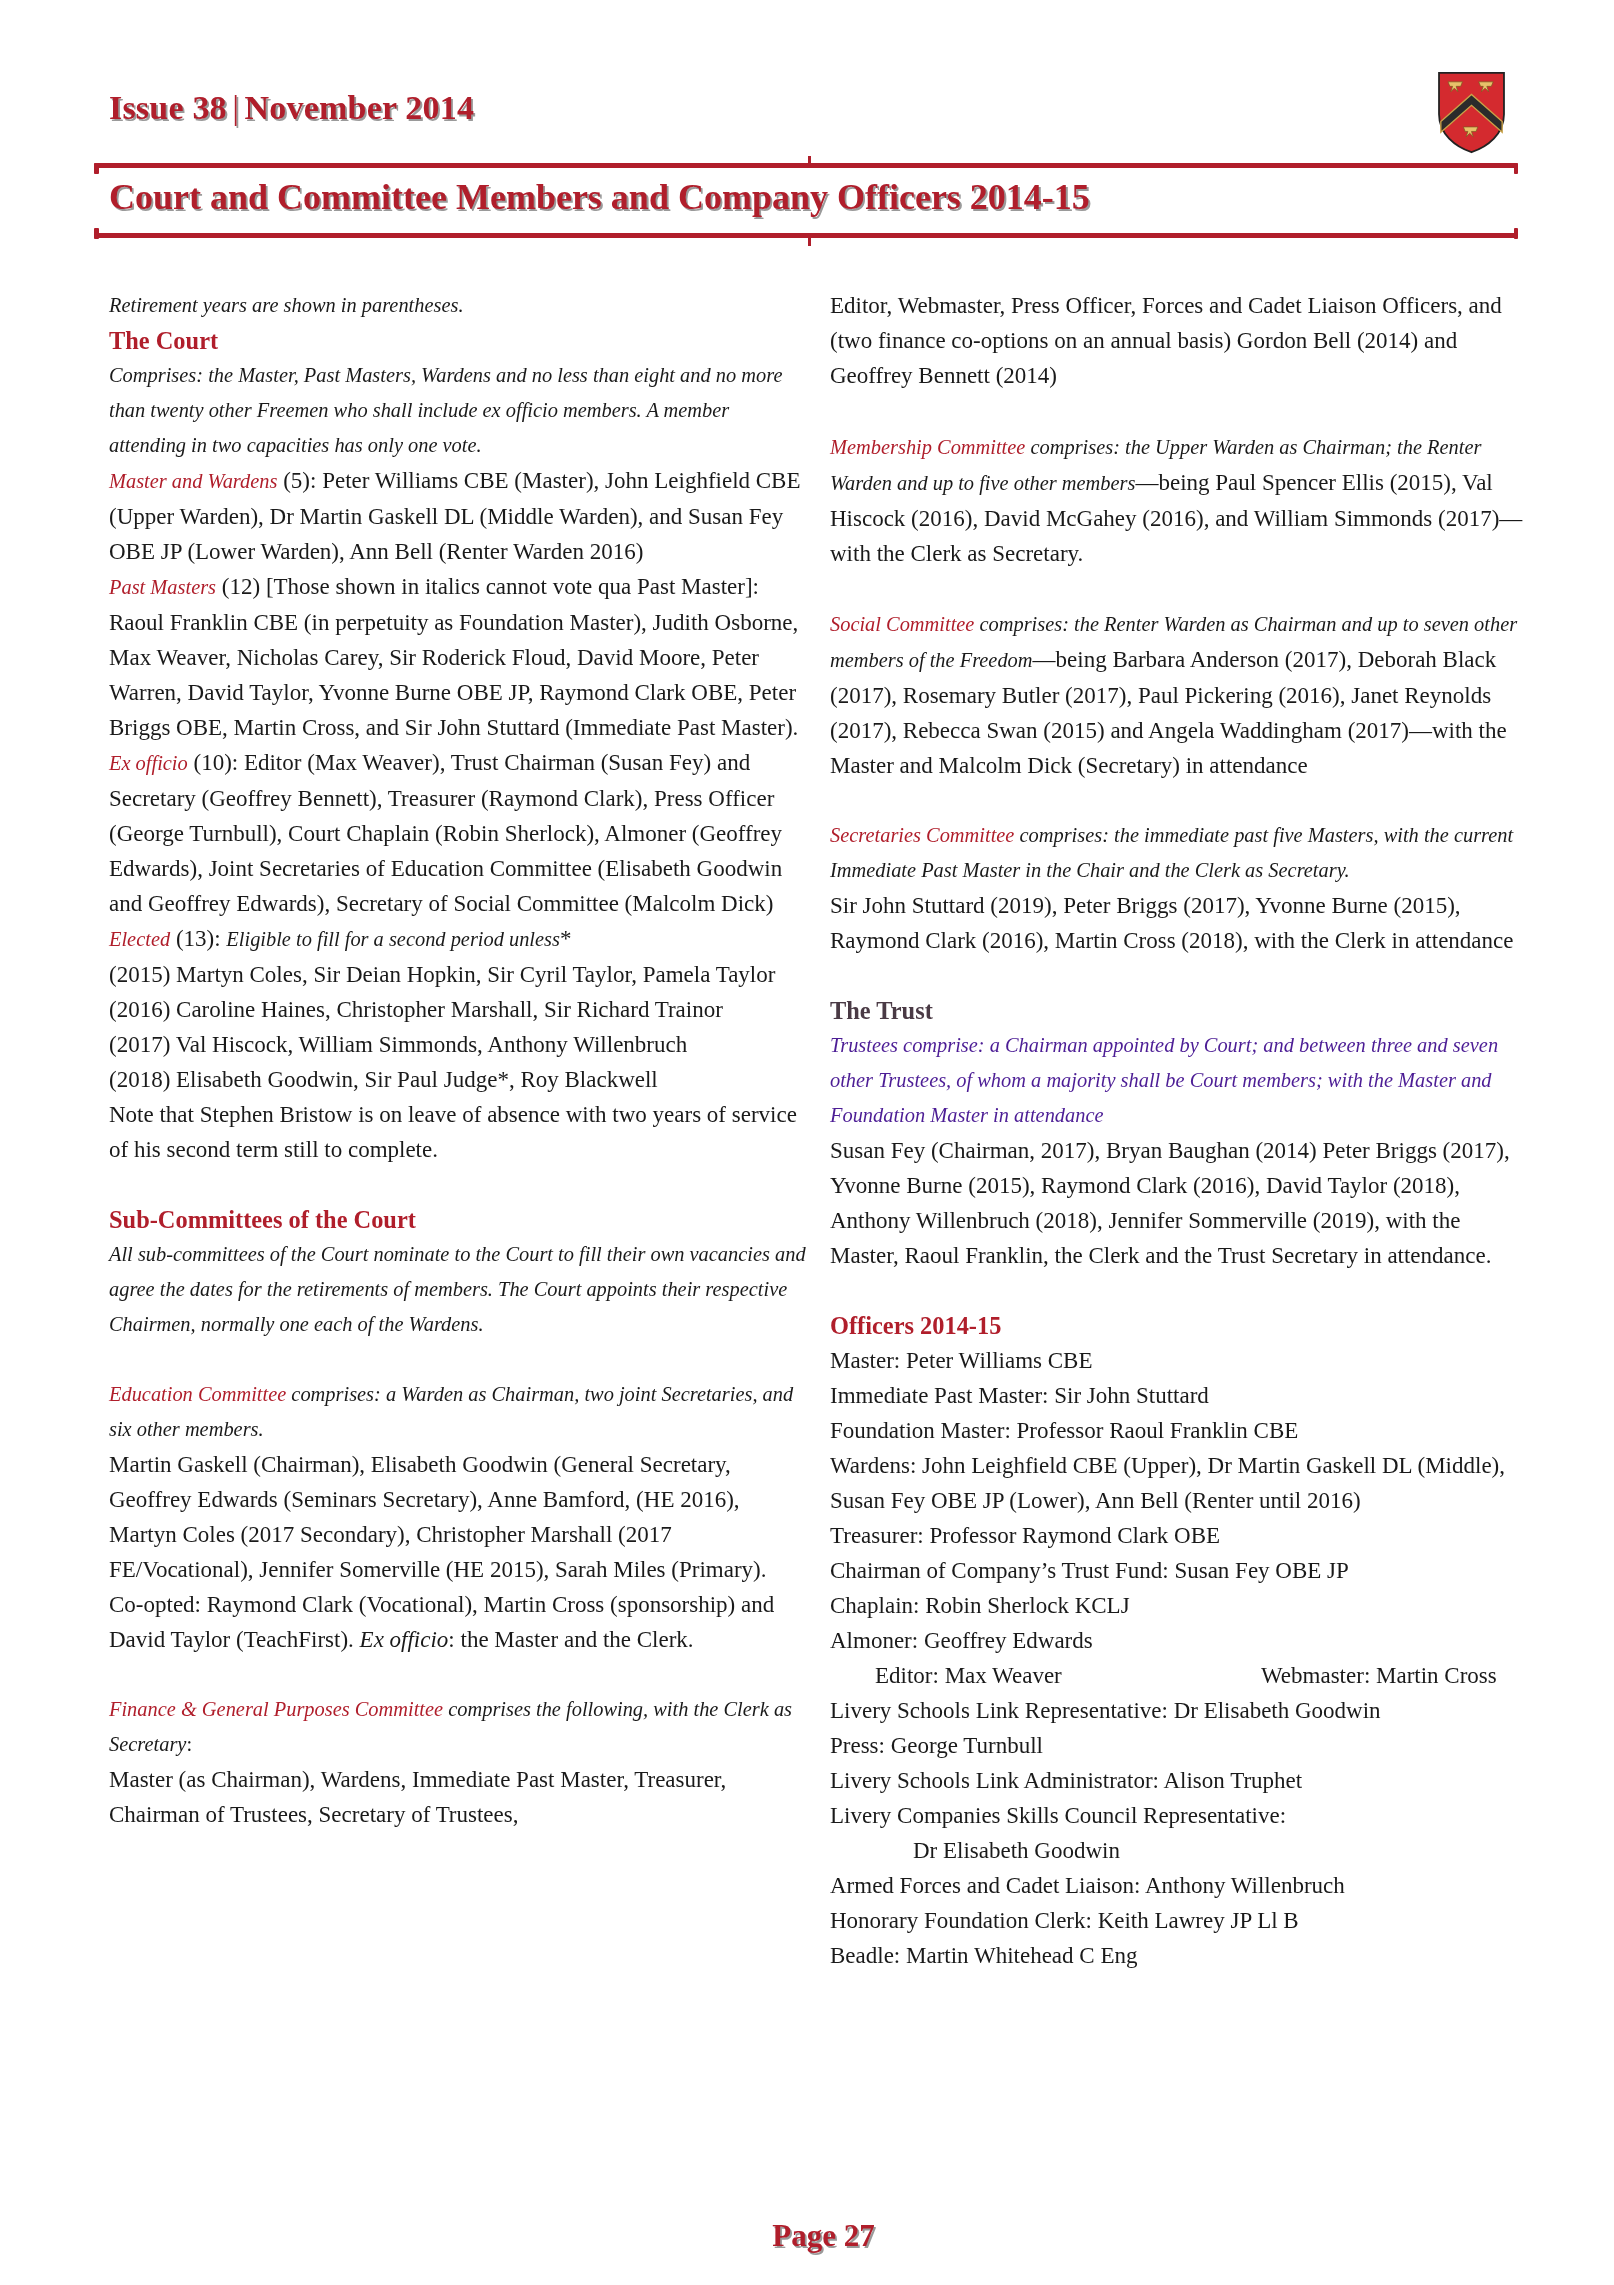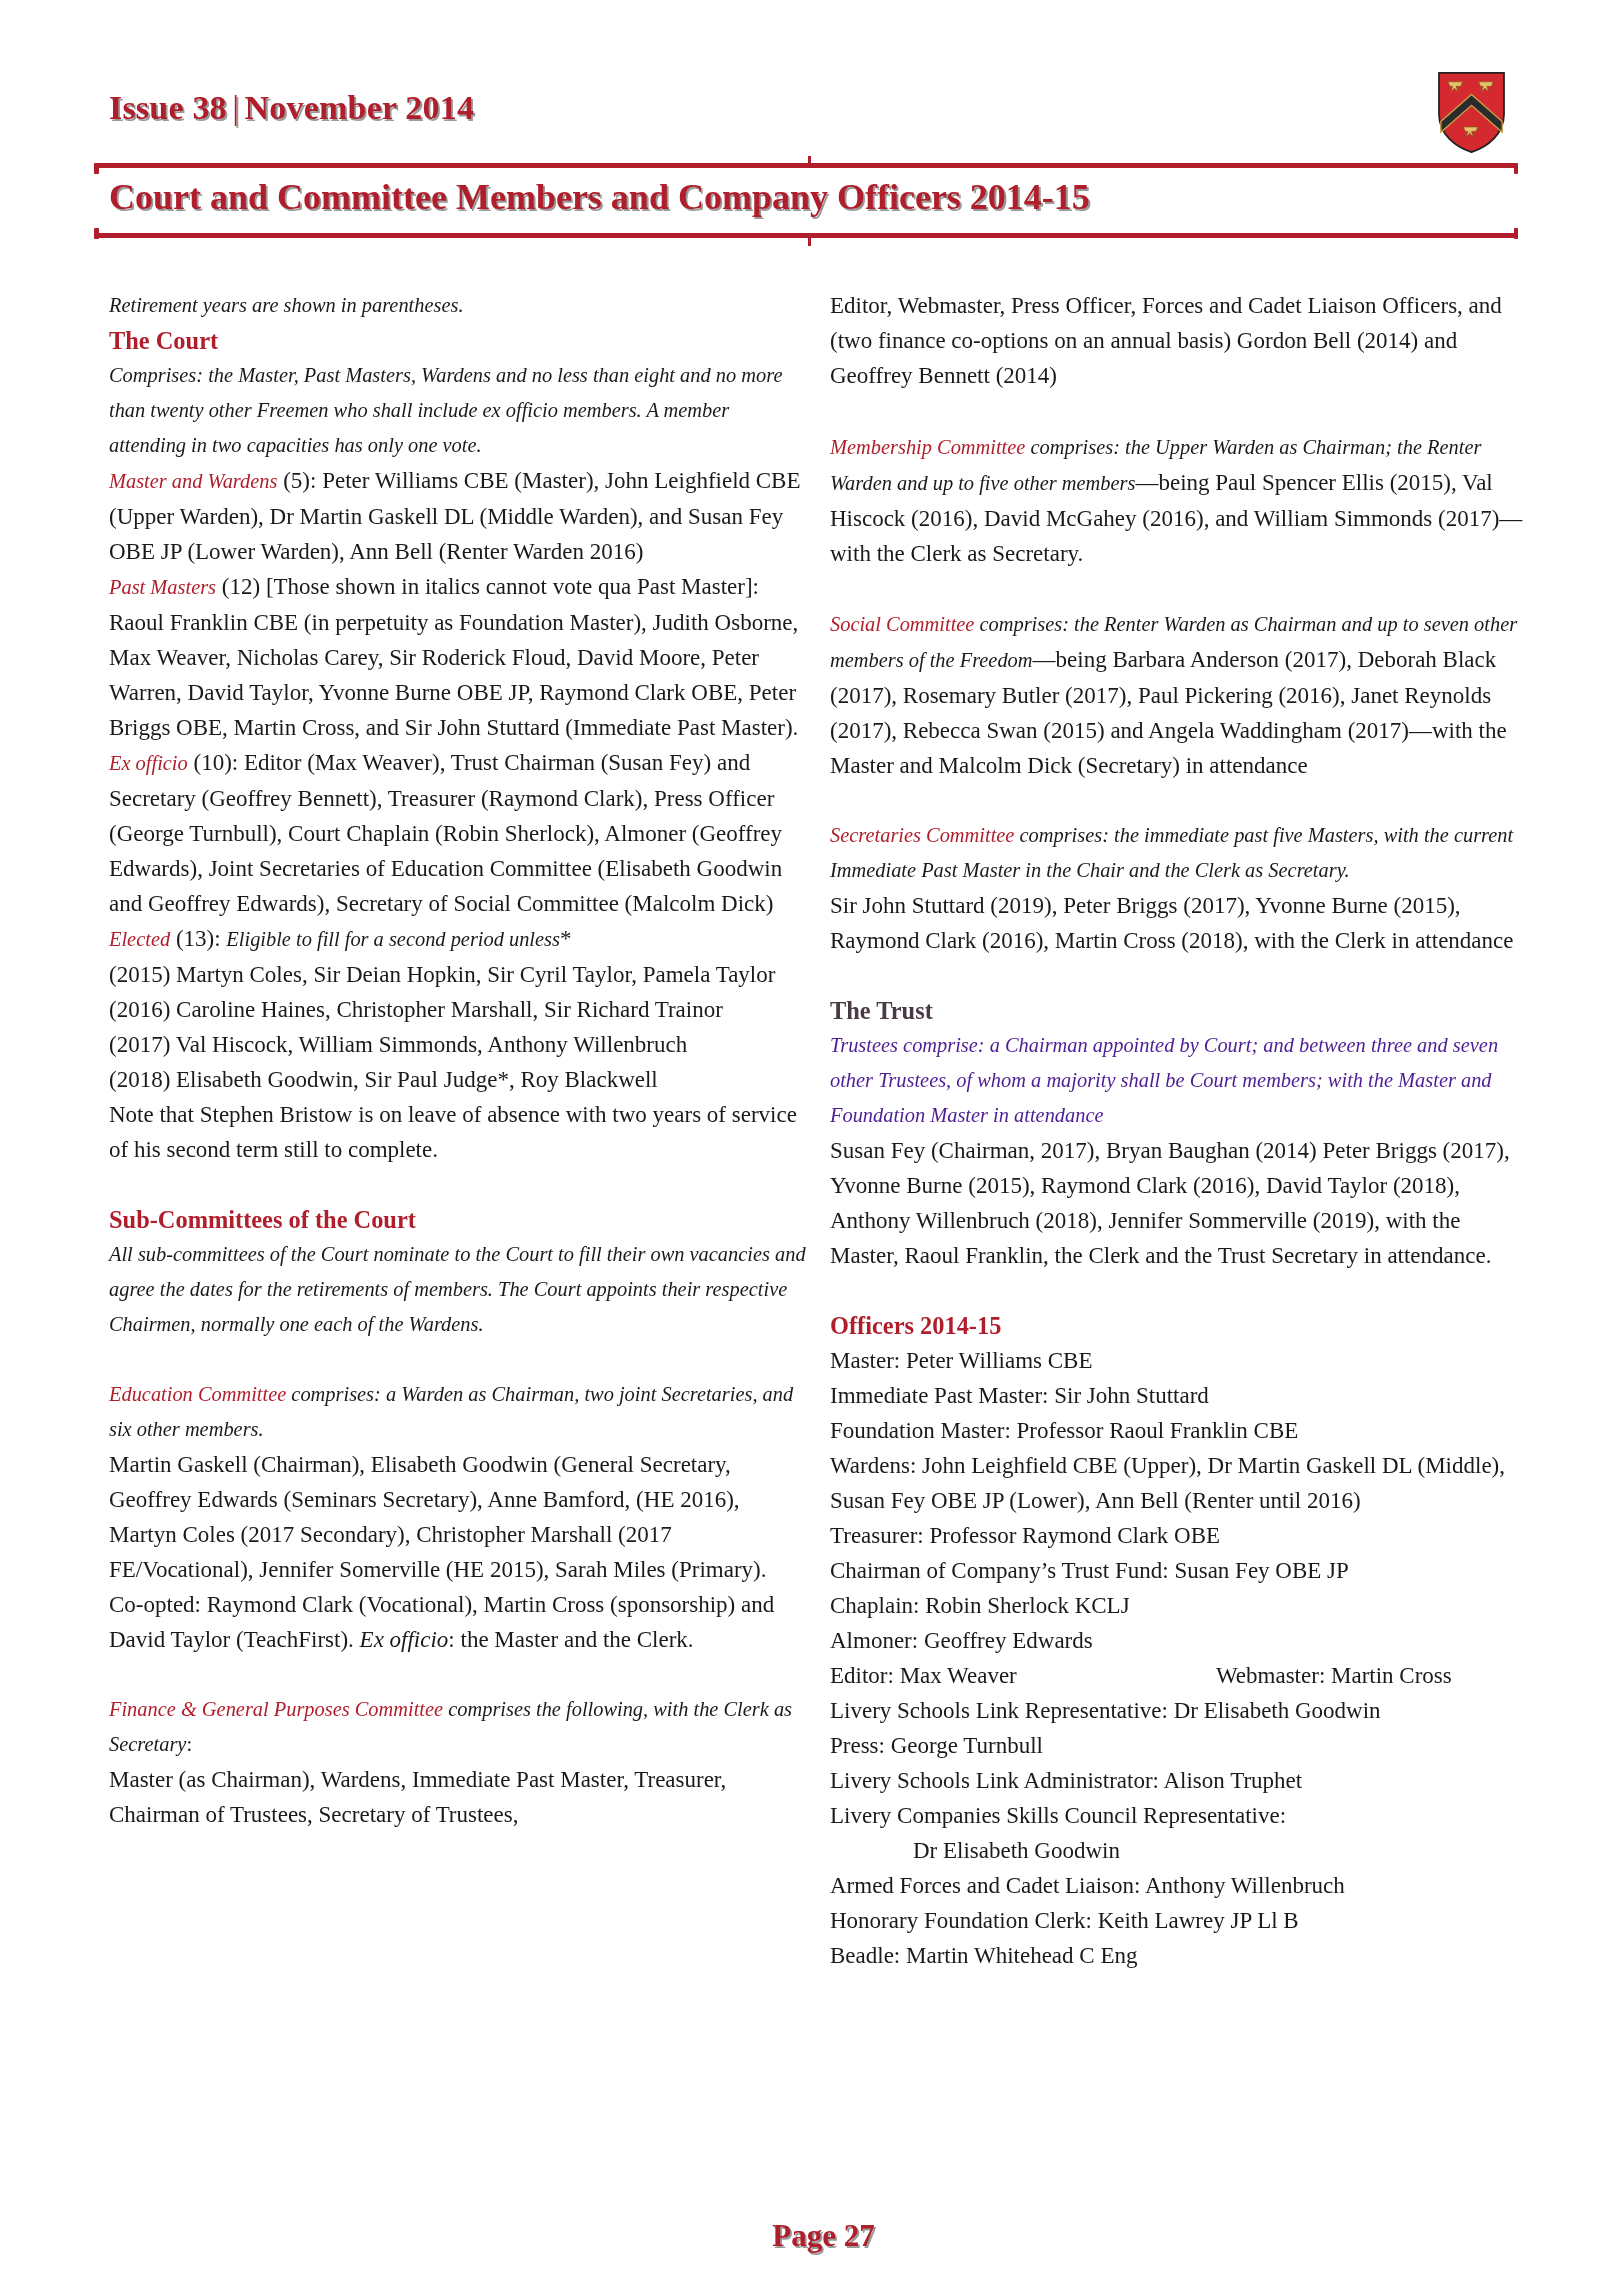--- a/index.html
+++ b/index.html
@@ -47,21 +47,21 @@
     .col p { margin: 0; }
     .it { font-style: italic; }
     .red { color: #b01e2b; }
     .sub { font-size: 20.4px; }
     .h { font-weight: bold; font-size: 24.4px; color: #b01e2b; margin: 0; }
     .h.trust { color: #4a3a45; font-family: Liberation Serif, serif; }
     .gap { height: 35px; }
     .trust-intro { color: #4c1d95; }
     .indent { padding-left: 83px; }
     .office-row { display: flex; }
-    .office-row .left { width: 386px; }
+    .office-row .left { width: 386px; margin-left: 45px; }
 
     #page-number {
       position: absolute; left: 0; width: 1615px; top: 2202px; text-align: center;
       font-size: 31px; margin: 16px;
     }
   </style>
 </head>
 <body>
 
 <h1 id="issue-line" class="shadow-red"><span>Issue 38</span><span class="sep">|</span><span>November 2014</span></h1>

